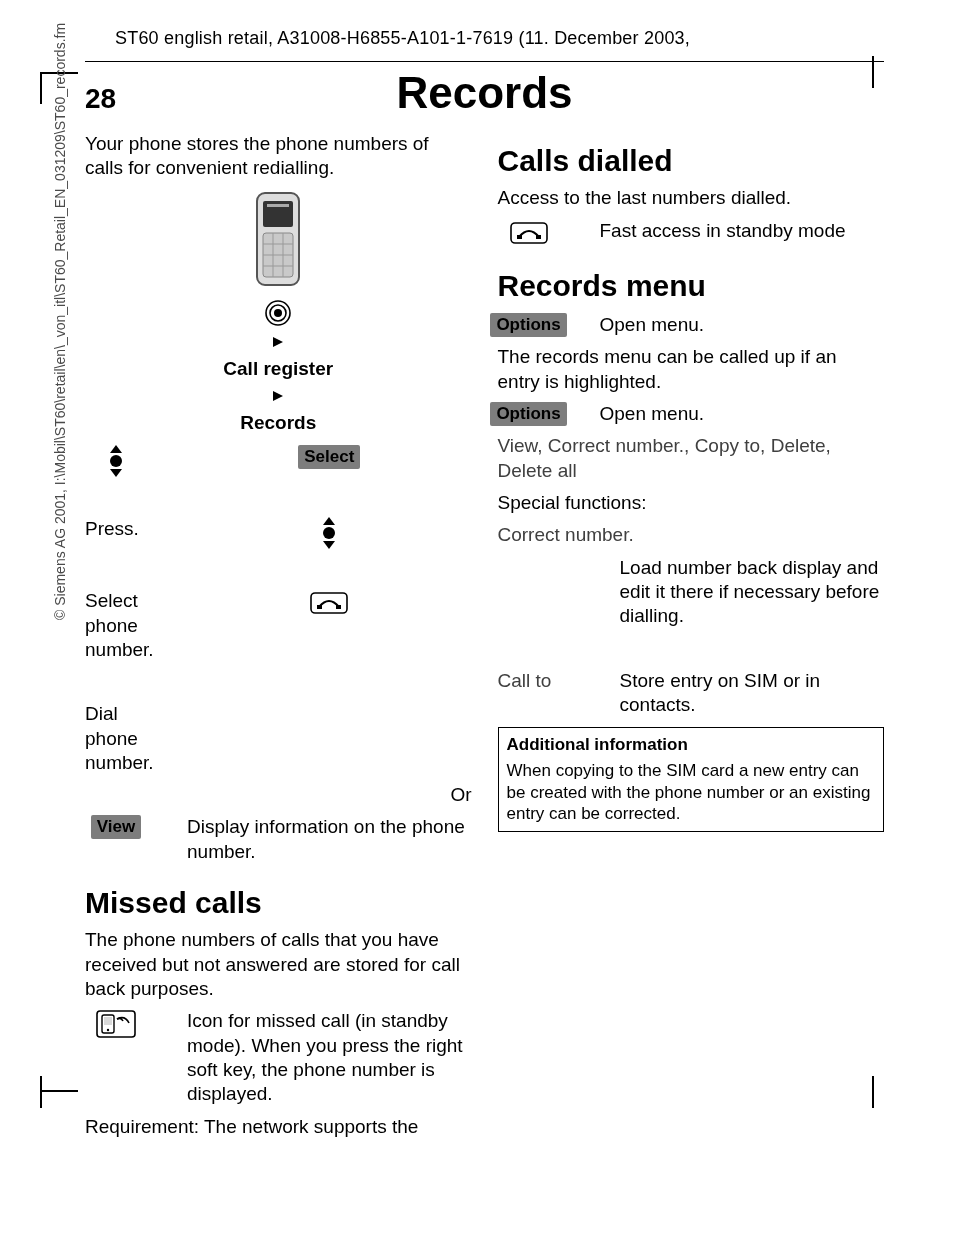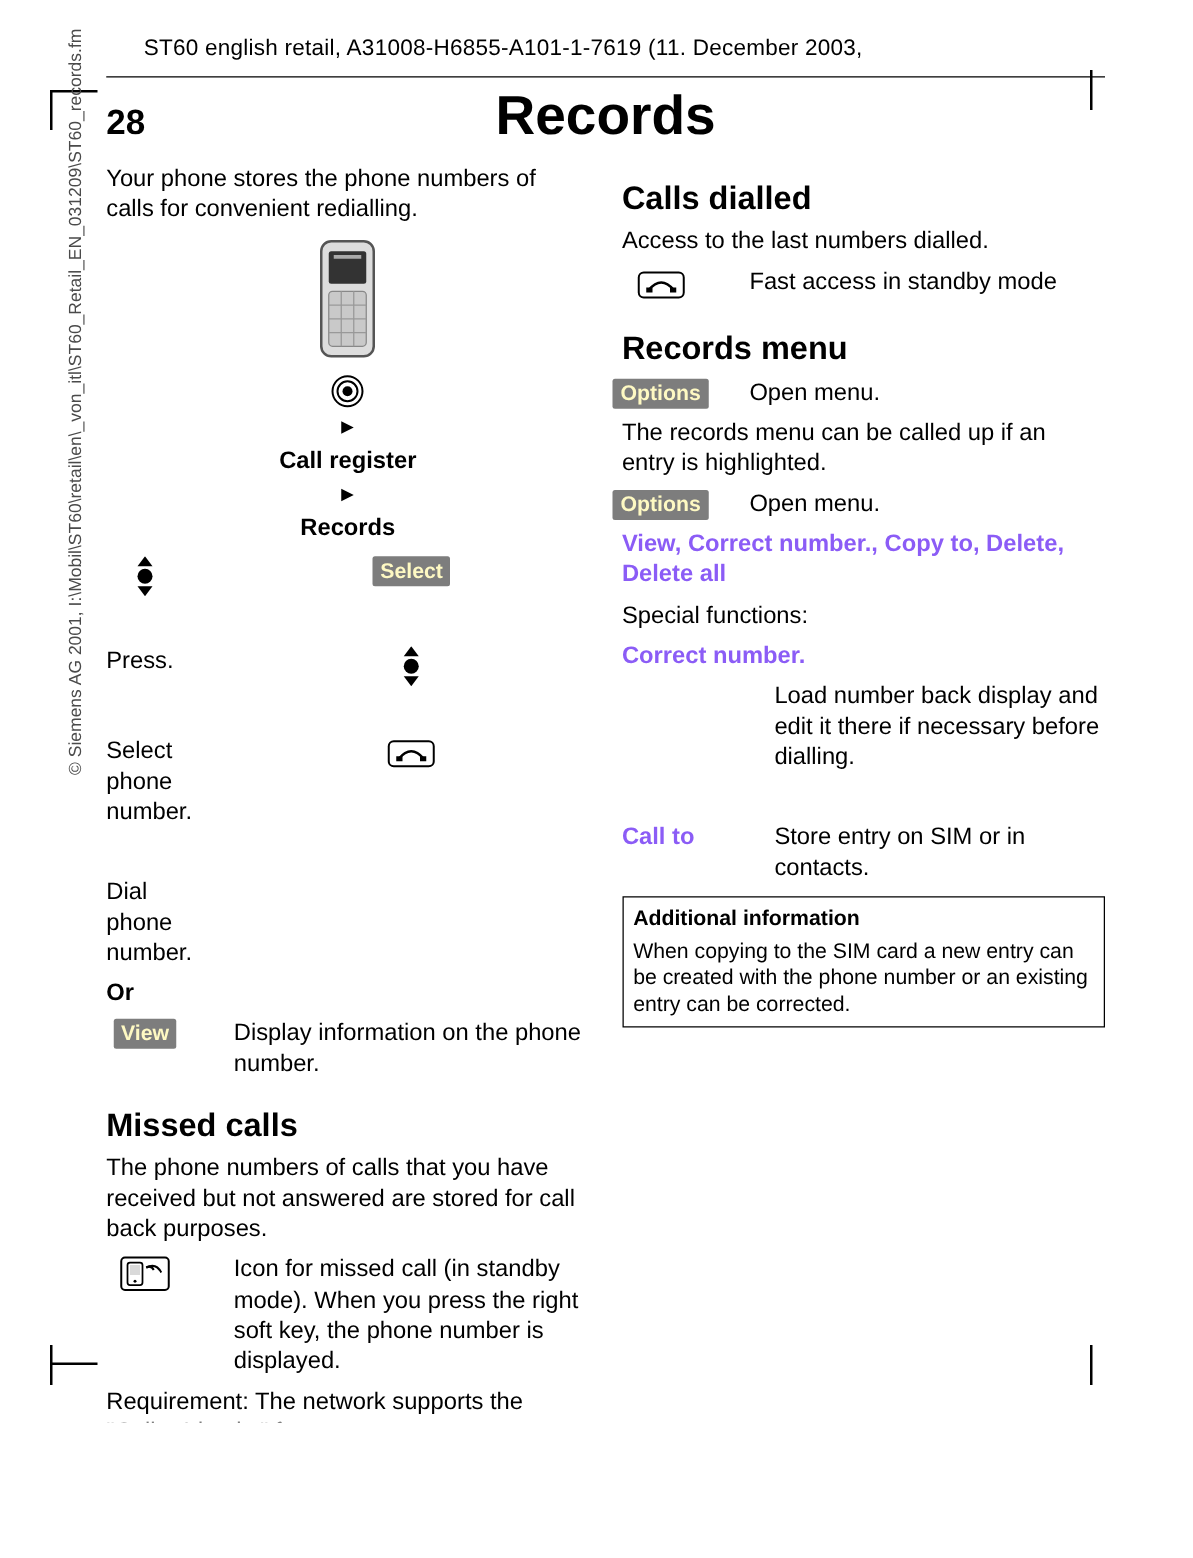--- a/index.html
+++ b/index.html
@@ -57,42 +57,42 @@
     gap: 26px;
     margin-top: 14px;
   }
   .col {
     flex: 1;
     font-size: 19px;
     line-height: 1.28;
   }
   .col p { margin: 0 0 8px 0; }
   .section-h {
-    font-size: 26px;
+    font-size: 30px;
     font-weight: 800;
     margin: 20px 0 6px 0;
   }
   .section-h.tight { margin-top: 10px; }
   .steps { display: grid; grid-template-columns: 62px 1fr; column-gap: 10px; row-gap: 12px; align-items: start; margin: 8px 0; gap: 40px; }
   .steps .icon-cell { display:flex; justify-content:center; }
   .key-row { display:flex; align-items:center; gap:8px; font-weight:700;flex-direction:column; }
   .key-row .kbold { font-weight:700; }
   .softkey {
     display:inline-block;
     padding: 1px 6px;
     background: #7d7d7d;
-    color: #fef9c3;
+    color: #000000;
     font-weight: 700;
     font-size: 17px;
     border-radius: 2px;
   }
-  .or { font-weight:700; margin: 6px 0 4px 0; }
+  .or { font-weight:400; margin: 6px 0 4px 0; text-align: right; }
   .grey-label {
-    color: #8b5cf6;
-    font-weight: 700;
+    color: #404040;
+    font-weight: 400;
   }
   .info-box {
     border: 1px solid #000;
     padding: 6px 8px;
     margin-top: 10px;
     font-size: 17px;
   }
   .info-box .ib-title { font-weight:700; margin-bottom:4px; }
   .vert-copyright {
     position: absolute;

